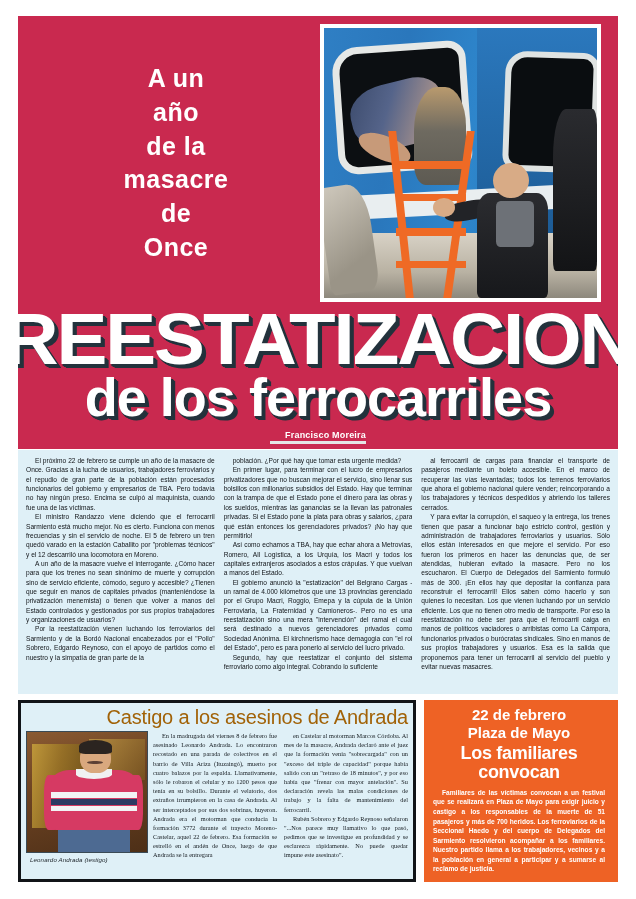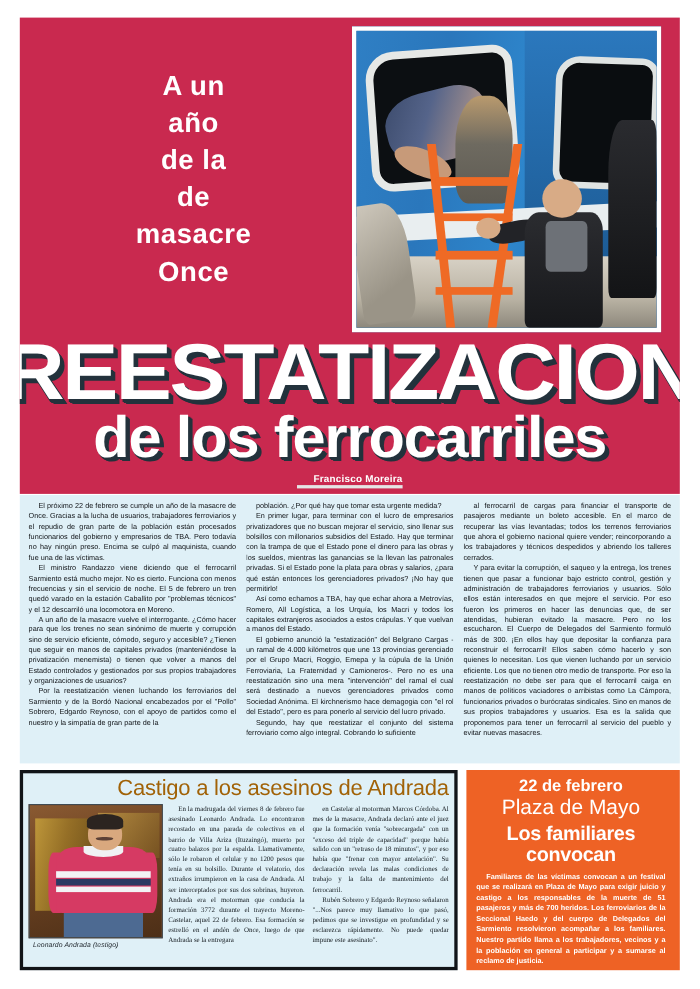--- a/index.html
+++ b/index.html
@@ -348,22 +348,22 @@
   .cv-date {
     text-align: center;
     color: #ffffff;
     font-weight: bold;
     font-size: 15px;
     line-height: 1.2;
   }
   .cv-place {
     text-align: center;
     color: #ffffff;
-    font-weight: normal;
-    font-size: 19px;
+    font-weight: bold;
+    font-size: 15px;
     line-height: 1.2;
     margin-bottom: 2px;
   }
   .cv-head {
     text-align: center;
     color: #ffffff;
     font-weight: bold;
     font-size: 18px;
     line-height: 1.08;
     letter-spacing: -0.3px;
@@ -382,22 +382,22 @@
 <body>
 
 <div class="page">
 
   <div class="masthead">
 
     <div class="kicker">
       <span>A un</span>
       <span>año</span>
       <span>de la</span>
+      <span>masacre</span>
       <span>de</span>
-      <span>masacre</span>
       <span>Once</span>
     </div>
 
     <div class="hero-photo">
       <div class="hp-layer hp-train-main"></div>
       <div class="hp-layer hp-train-dark"></div>
       <div class="hp-layer hp-white-band"></div>
       <div class="hp-layer hp-ground"></div>
       <div class="hp-layer hp-debris"></div>
       <div class="hp-layer hp-window-a"></div>

